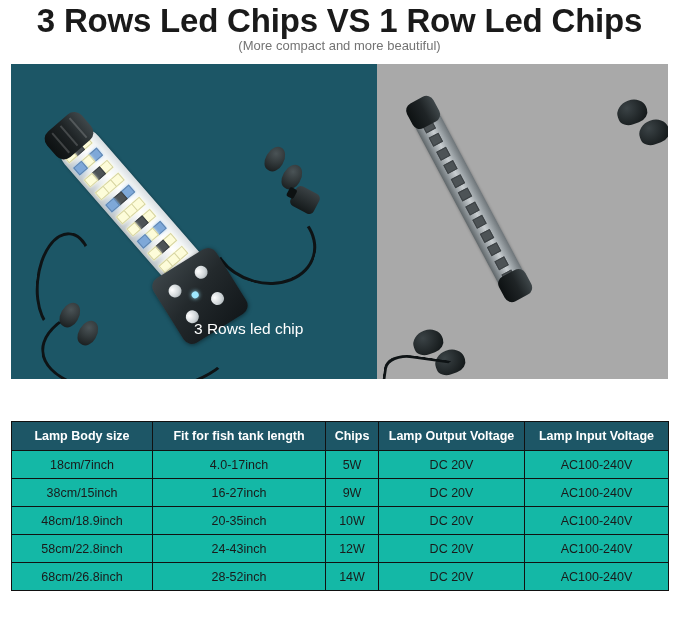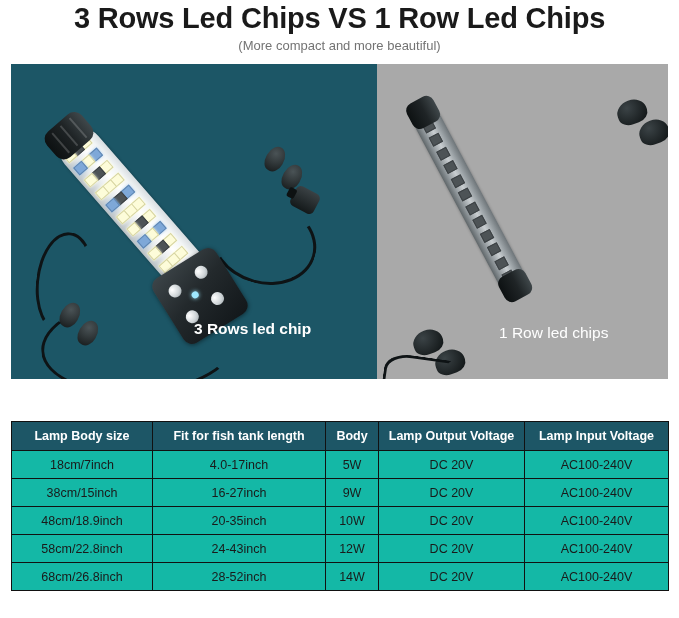--- a/index.html
+++ b/index.html
@@ -20,21 +20,21 @@
     background: #ffffff;
   }
 
   
   .headline {
     position: absolute;
     top: 2px;
     left: 0;
     width: 679px;
     text-align: center;
-    font-size: 29px;
+    font-size: 33px;
     font-weight: bold;
     color: #1a1a1a;
     letter-spacing: -0.2px;
   }
   .subhead {
     position: absolute;
     top: 38px;
     left: 0;
     width: 679px;
     text-align: center;
@@ -65,21 +65,21 @@
     background: #a9a9a9;
     overflow: hidden;
   }
 
   .caption {
     position: absolute;
     font-size: 15.5px;
     color: #ffffff;
     white-space: nowrap;
   }
-  .caption-left { left: 183px; top: 256px; font-weight: bold; }
+  .caption-left { left: 183px; top: 256px; }
   .caption-right { left: 122px; top: 260px; color: #ffffff; }
 
   
   .bar3 {
     position: absolute;
     left: 40px;
     top: 48px;
     width: 250px;
     height: 52px;
     transform: rotate(49deg);
@@ -430,38 +430,37 @@
         <div class="cap-end cap-left-end"></div>
         <div class="cap-end cap-right-end"></div>
       </div>
 
       <div class="sucker-big sb1"></div>
       <div class="sucker-big sb2"></div>
       <div class="sucker-big sb3"></div>
       <div class="sucker-big sb4"></div>
       <div class="cable-r"></div>
 
-      <div class="caption caption-right">1 Row led chips</div>
     </div>
   </div>
 
   <div class="table-wrap">
     <table>
       <colgroup>
         <col class="c0">
           <col class="c1">
           <col class="c2">
           <col class="c3">
           <col class="c4">
       </colgroup>
       <thead>
         <tr>
           <th>Lamp Body size</th>
           <th>Fit for fish tank length</th>
-          <th>Body</th>
+          <th>Chips</th>
           <th>Lamp Output Voltage</th>
           <th>Lamp Input Voltage</th>
         </tr>
       </thead>
       <tbody>
         <tr>
           <td>18cm/7inch</td>
           <td>4.0-17inch</td>
           <td>5W</td>
           <td>DC  20V</td>

